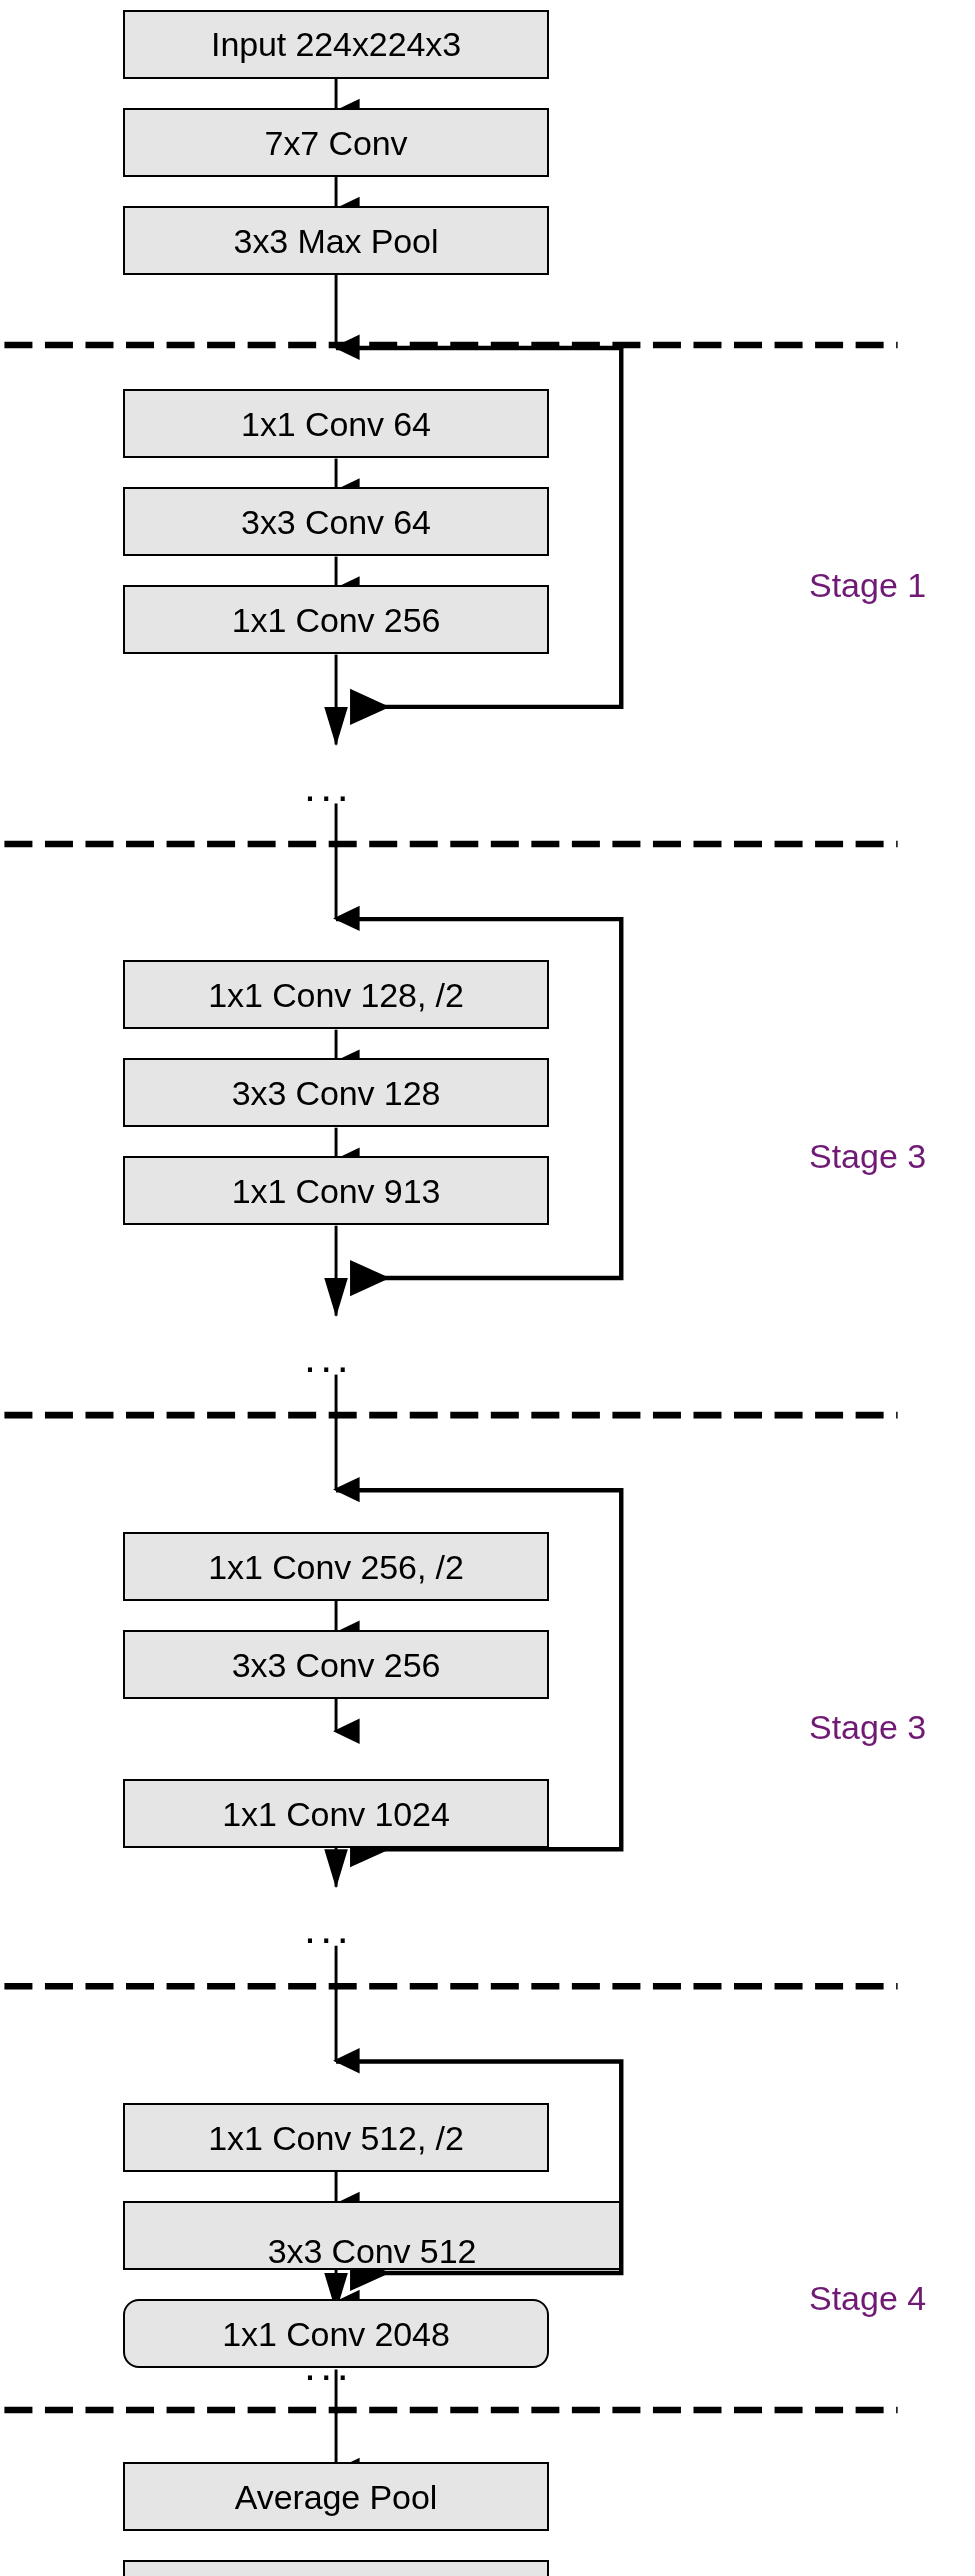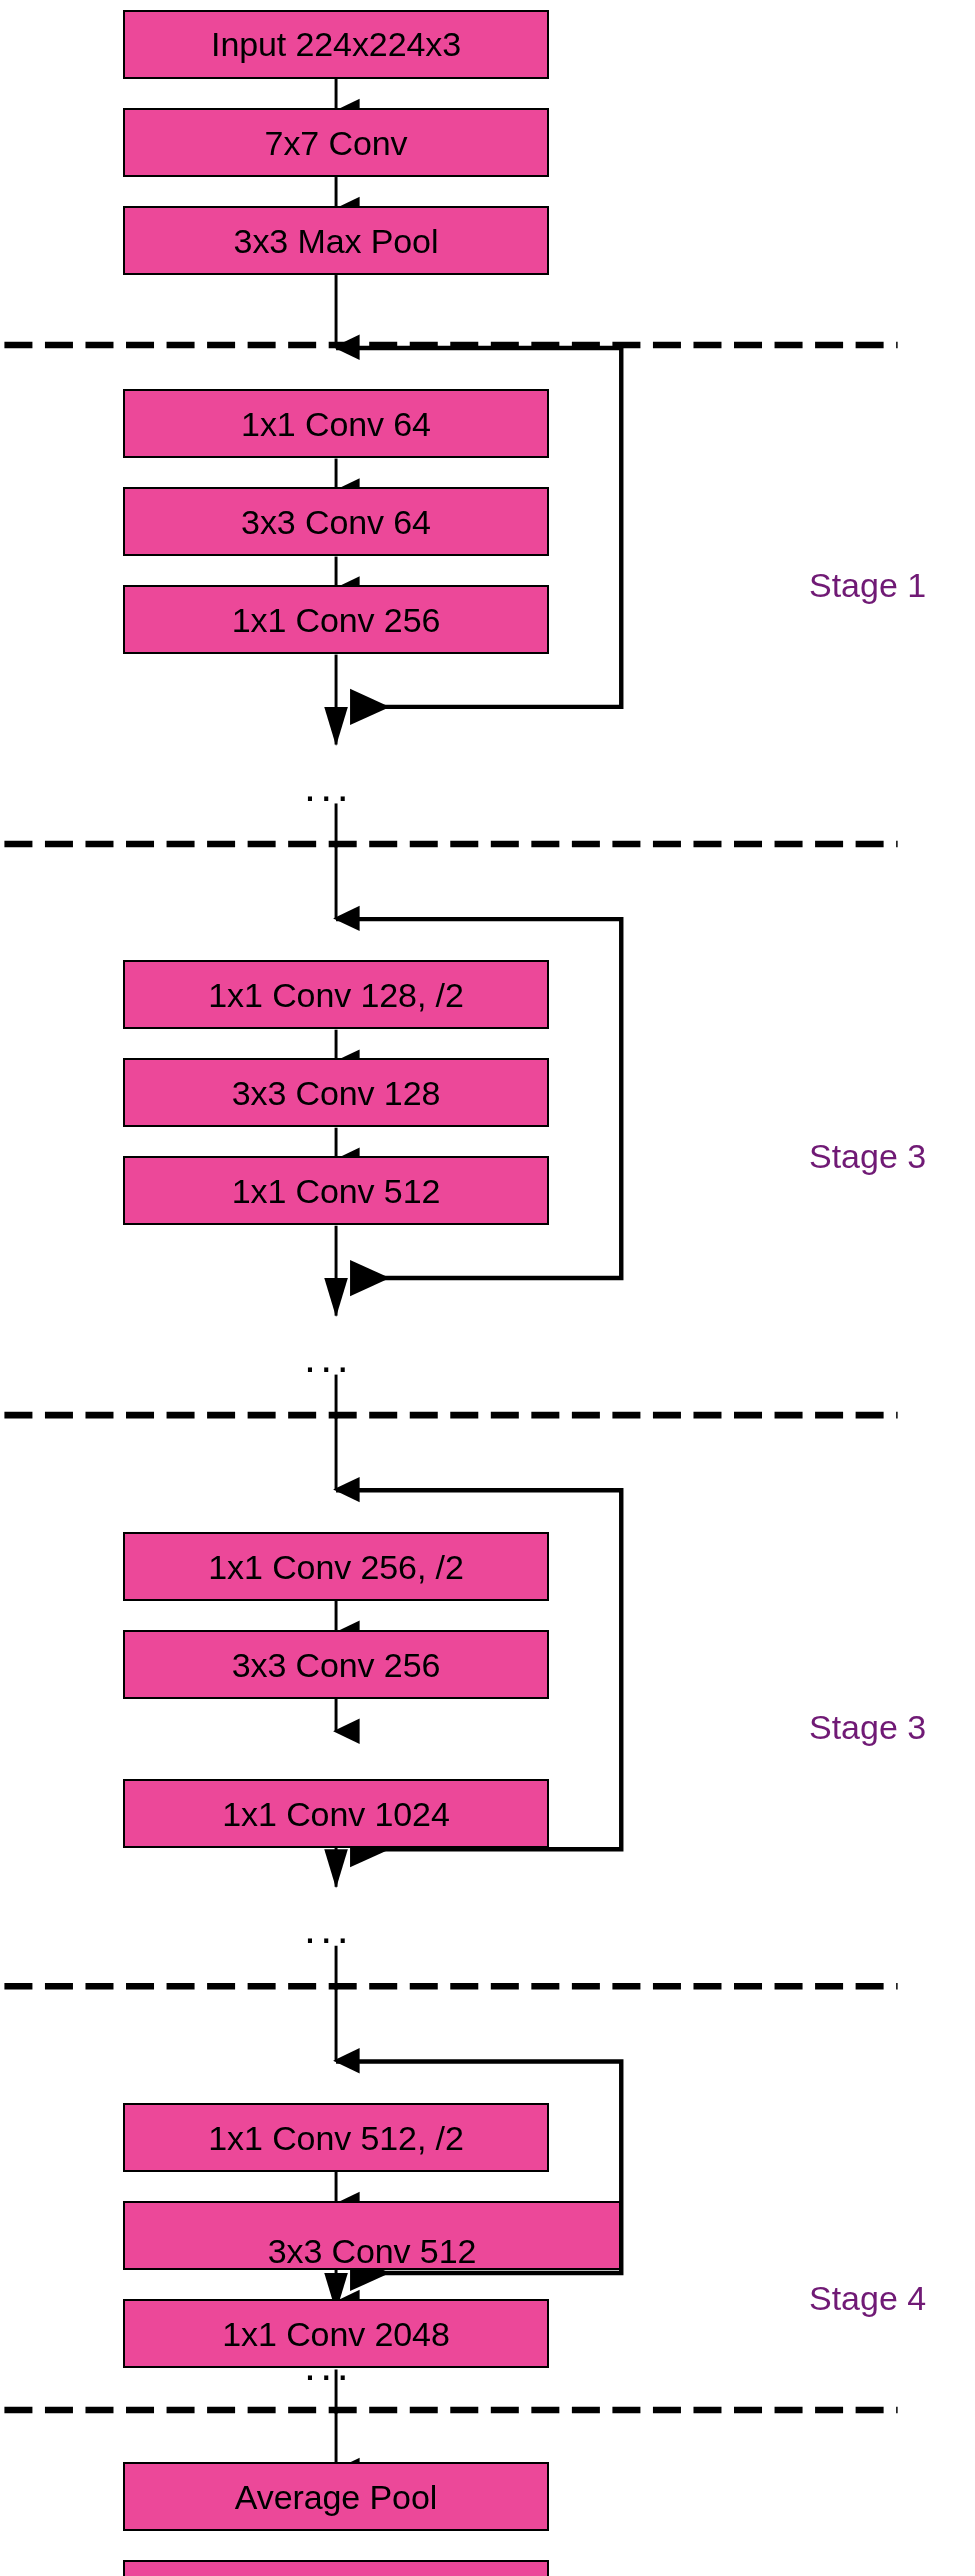--- a/index.html
+++ b/index.html
@@ -21,21 +21,21 @@
     position: absolute;
     left: 0;
     top: 0;
     width: 975px;
     height: 2576px;
   }
   .node-box {
     position: absolute;
     box-sizing: border-box;
     border: 2.9px solid #000000;
-    background: #ec4899;
+    background: #e5e5e5;
     display: flex;
     align-items: center;
     justify-content: center;
     font-size: 34px;
     line-height: 1;
     color: #000000;
     letter-spacing: -0.1px;
     white-space: nowrap;
   }
   .stage-label {
@@ -142,21 +142,21 @@
   <div class="ellipsis" style="left:304px; top:765px;">...</div>
   <div class="stage-label" style="left:809px; top:568px;">Stage 1</div>
 
   <div class="node-box" style="left:123px; top:960px; width:426px; height:69px;">
     <span>1x1 Conv 128, /2</span>
   </div>
   <div class="node-box" style="left:123px; top:1058px; width:426px; height:69px;">
     <span>3x3 Conv 128</span>
   </div>
   <div class="node-box" style="left:123px; top:1156px; width:426px; height:69px;">
-    <span>1x1 Conv 512</span>
+    <span>1x1 Conv 913</span>
   </div>
   <div class="ellipsis" style="left:304px; top:1336px;">...</div>
   <div class="stage-label" style="left:809px; top:1139px;">Stage 3</div>
 
   <div class="node-box" style="left:123px; top:1532px; width:426px; height:69px;">
     <span>1x1 Conv 256, /2</span>
   </div>
   <div class="node-box" style="left:123px; top:1630px; width:426px; height:69px;">
     <span>3x3 Conv 256</span>
   </div>
@@ -165,21 +165,21 @@
   </div>
   <div class="ellipsis" style="left:304px; top:1907px;">...</div>
   <div class="stage-label" style="left:809px; top:1710px;text-align:center;">Stage 3</div>
 
   <div class="node-box" style="left:123px; top:2103px; width:426px; height:69px;">
     <span>1x1 Conv 512, /2</span>
   </div>
   <div class="node-box" style="left:123px; top:2201px; width:498px; height:69px;align-items:flex-end;">
     <span>3x3 Conv 512</span>
   </div>
-  <div class="node-box" style="left:123px; top:2299px; width:426px; height:69px;">
+  <div class="node-box" style="left:123px; top:2299px; width:426px; height:69px;border-radius:16px;">
     <span>1x1 Conv 2048</span>
   </div>
 
   <div class="stage-label" style="left:809px; top:2281px;">Stage 4</div>
 
   <div class="ellipsis" style="left:304px; top:2344px;">...</div>
 
   <div class="node-box" style="left:123px; top:2462px; width:426px; height:69px;">
     <span>Average Pool</span>
   </div>

